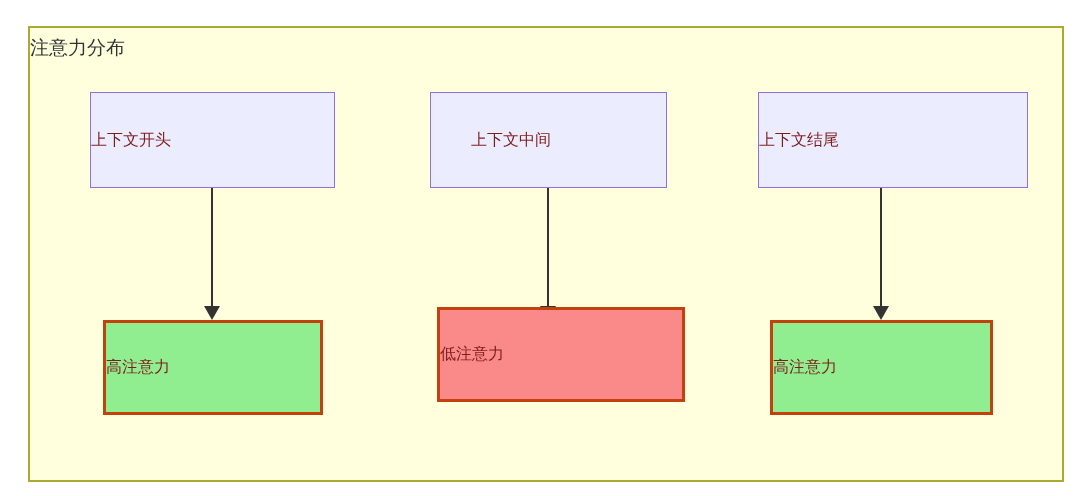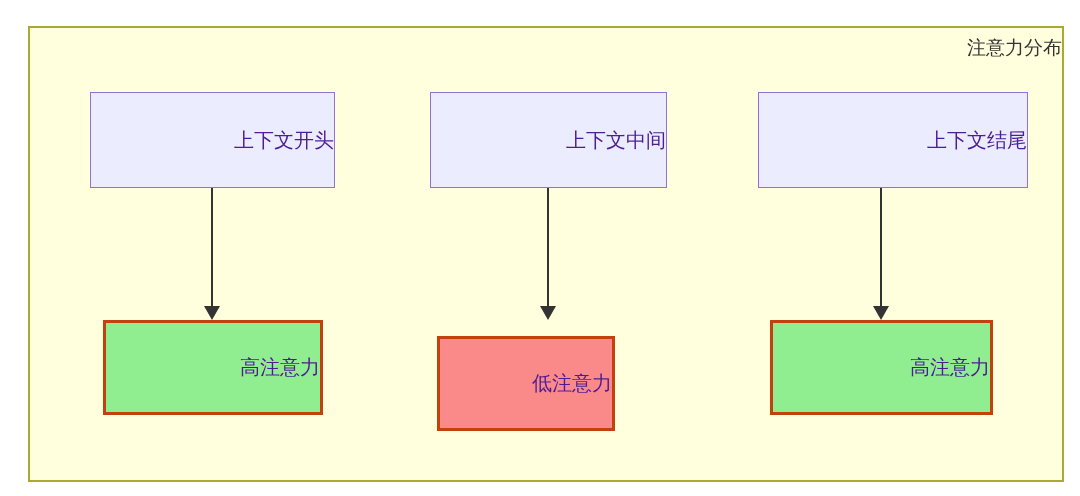--- a/index.html
+++ b/index.html
@@ -23,50 +23,50 @@
     height: 456px;
     background: #ffffde;
     border: 2px solid #aaaa33;
     box-sizing: border-box;
   }
   .cluster-title {
     position: absolute;
     top: 7px;
     left: 0;
     width: 100%;
-    text-align: right;
+    text-align: left;
     font-size: 19px;
     color: #333333;
   }
   .node {
     position: absolute;
     box-sizing: border-box;
     display: flex;
     align-items: center;
-    justify-content: flex-end;
-    font-size: 20px;
-    color: #4c1d95;
+    justify-content: flex-start;
+    font-size: 16px;
+    color: #7f1d1d;
     text-align: center;
   }
   .node-ctx {
     background: #ececff;
     border: 1.5px solid #9370db;
   }
   .node-result {
     border: 3px solid #c2410c;
   }
   .node-high { background: #90ee90; }
   .node-low  { background: #fa8a8a; }
 
   #node-ctx-start  { left: 90px;  top: 92px; width: 245px; height: 96px; }
   #node-ctx-middle { left: 430px; top: 92px; width: 237px; height: 96px; padding-left: 40px; }
   #node-ctx-end    { left: 758px; top: 92px; width: 270px; height: 96px; }
 
   #node-high-1 { left: 103px; top: 320px; width: 220px; height: 95px; }
-  #node-low-1  { left: 437px; top: 336px; width: 178px; height: 95px; }
+  #node-low-1  { left: 437px; top: 307px; width: 248px; height: 95px; }
   #node-high-2 { left: 770px; top: 320px; width: 223px; height: 95px; }
 
   .arrow-line {
     position: absolute;
     width: 2px;
     top: 188px;
     height: 119px;
     background: #333333;
   }
   .arrow-head {

